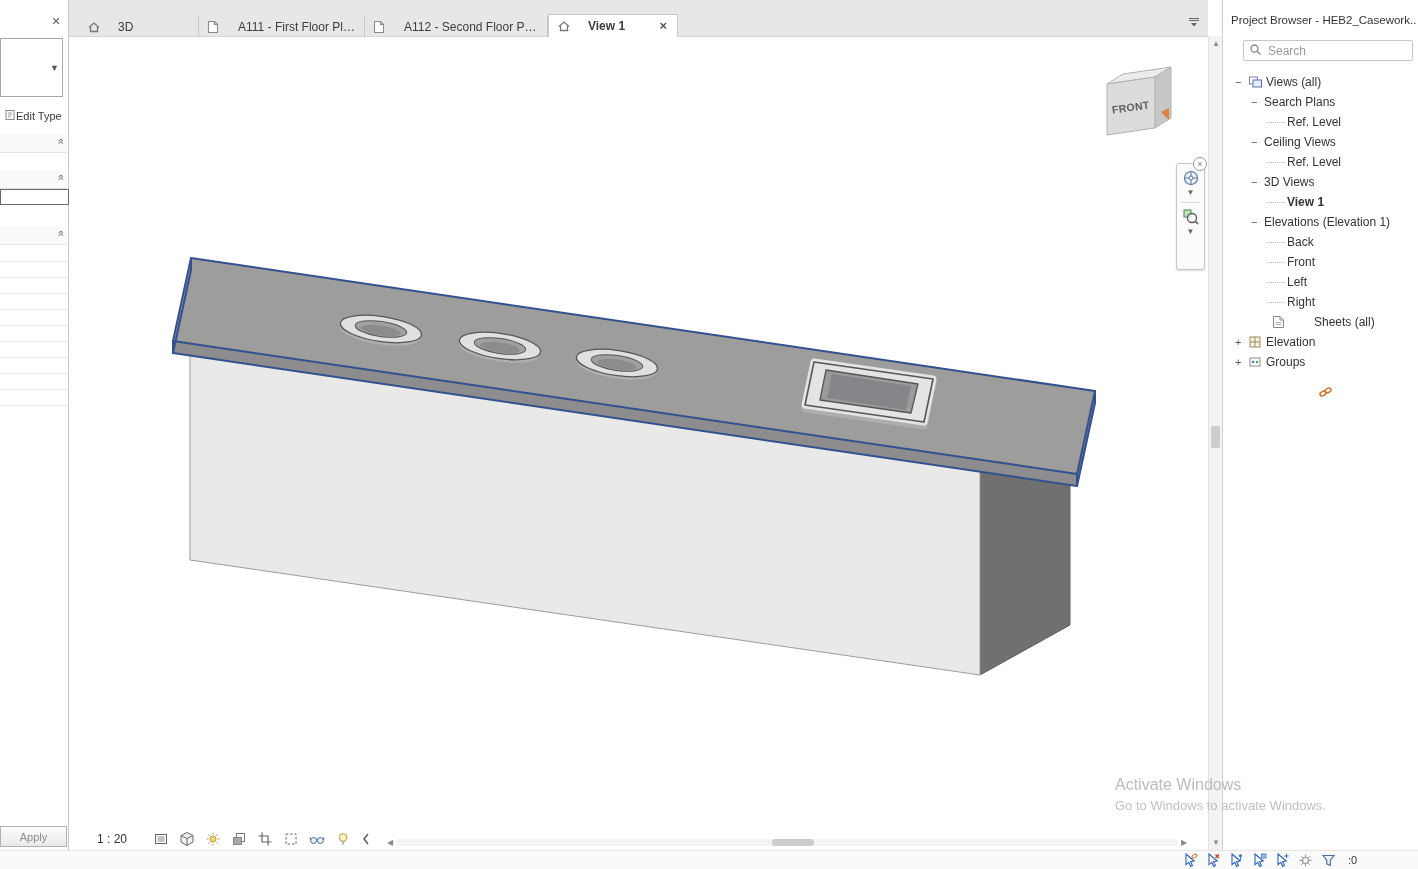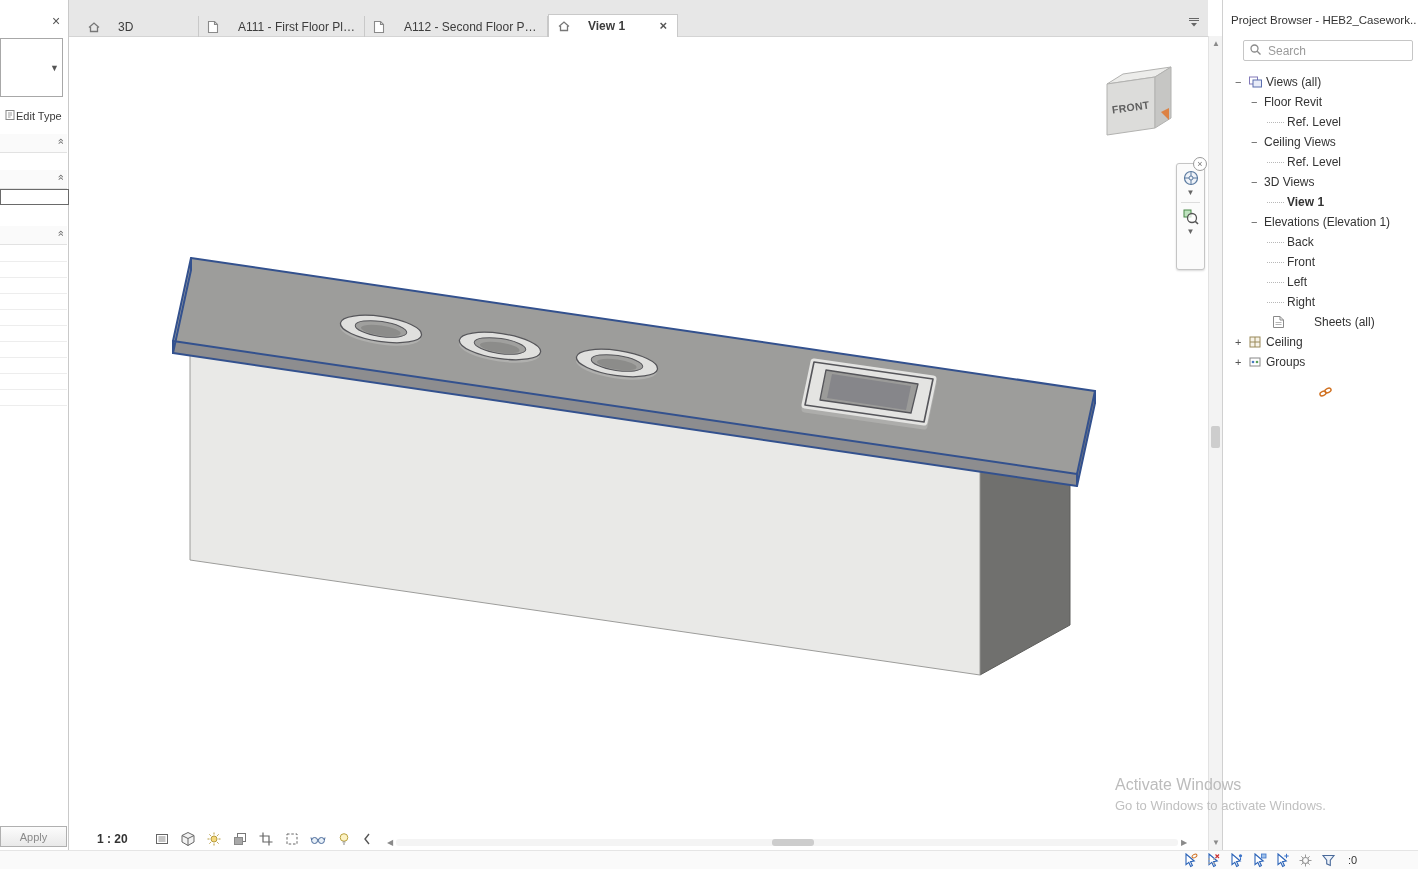--- a/index.html
+++ b/index.html
@@ -46,21 +46,21 @@
   .navbar{position:absolute;left:1107px;top:127px;width:27px;height:100px;background:#fbfbfb;
          border:1px solid #c5c5c5;border-radius:3px;box-shadow:0 1px 2px rgba(0,0,0,.15);
          display:flex;flex-direction:column;align-items:center;padding-top:5px;gap:2px;}
   .nav-chev{font-size:8px;color:#666;line-height:8px;cursor:pointer;}
   .nav-div{width:19px;height:1px;background:#ddd;margin:3px 0;}
   .nav-close{position:absolute;left:1124px;top:121px;width:14px;height:14px;border-radius:50%;
          border:1px solid #9a9a9a;background:#fff;color:#777;font-size:9px;line-height:12px;
          text-align:center;cursor:pointer;z-index:3;padding:0;}
   .nav-btn{cursor:pointer;display:inline-flex;}
 
-  .view-controls{position:absolute;left:28px;top:793px;height:20px;display:flex;align-items:center;gap:10px;font-weight:bold;}
+  .view-controls{position:absolute;left:28px;top:793px;height:20px;display:flex;align-items:center;gap:10px;}
   .vc-scale{font-size:12px;color:#333;margin-right:16px;cursor:pointer;}
   .vc-btn{display:inline-flex;cursor:pointer;}
 
   .hscroll{position:absolute;left:315px;top:800px;width:806px;height:12px;display:flex;align-items:center;}
   .hs-arrow{font-size:8px;color:#8a8a8a;width:12px;text-align:center;cursor:pointer;}
   .hs-track{position:relative;flex:1;height:7px;background:#f4f4f4;border-radius:3px;}
   .hs-thumb{position:absolute;left:376px;top:0;width:42px;height:7px;background:#cdcdcd;border-radius:3px;cursor:pointer;}
 
   .watermark{position:absolute;left:1115px;top:776px;z-index:40;pointer-events:none;color:#bcbcbc;}
   .wm1{font-size:16px;}
@@ -346,21 +346,21 @@
           <span class="tree-icon">
             <svg width="15" height="14" viewBox="0 0 15 14">
               <rect x="1.5" y="2" width="8" height="7" fill="#fff" stroke="#8178b8"></rect>
               <rect x="5" y="5" width="8.5" height="7" fill="#e8ecf8" stroke="#5b6eae"></rect>
             </svg>
           </span>
           <span class="tree-label">Views (all)</span>
         </div>
         <div class="tree-row" style="padding-left: 28px;">
           <span class="expander">−</span>
-          <span class="tree-label">Floor Revit</span>
+          <span class="tree-label">Search Plans</span>
         </div>
         <div class="tree-row" style="padding-left: 44px;">
           <span class="guide"></span>
           <span class="tree-label">Ref. Level</span>
         </div>
         <div class="tree-row" style="padding-left: 28px;">
           <span class="expander">−</span>
           <span class="tree-label">Ceiling Views</span>
         </div>
         <div class="tree-row" style="padding-left: 44px;">
@@ -407,21 +407,21 @@
           <span class="tree-label">Sheets (all)</span>
         </div>
         <div class="tree-row" style="padding-left: 12px;">
           <span class="expander">+</span>
           <span class="tree-icon">
             <svg width="14" height="14" viewBox="0 0 14 14">
               <rect x="2" y="2" width="10" height="10" fill="#f7f3e8" stroke="#9a8a5a"></rect>
               <path d="M2 7 H12 M7 2 V12" stroke="#9a8a5a" fill="none"></path>
             </svg>
           </span>
-          <span class="tree-label">Ceiling</span>
+          <span class="tree-label">Elevation</span>
         </div>
         <div class="tree-row" style="padding-left: 12px;">
           <span class="expander">+</span>
           <span class="tree-icon">
             <svg width="14" height="14" viewBox="0 0 14 14">
               <rect x="2" y="3" width="10" height="8" fill="#fff" stroke="#888"></rect>
               <circle cx="5" cy="7" r="1.3" fill="#4a7ac0"></circle>
               <circle cx="9" cy="7" r="1.3" fill="#58a058"></circle>
             </svg>
           </span>

